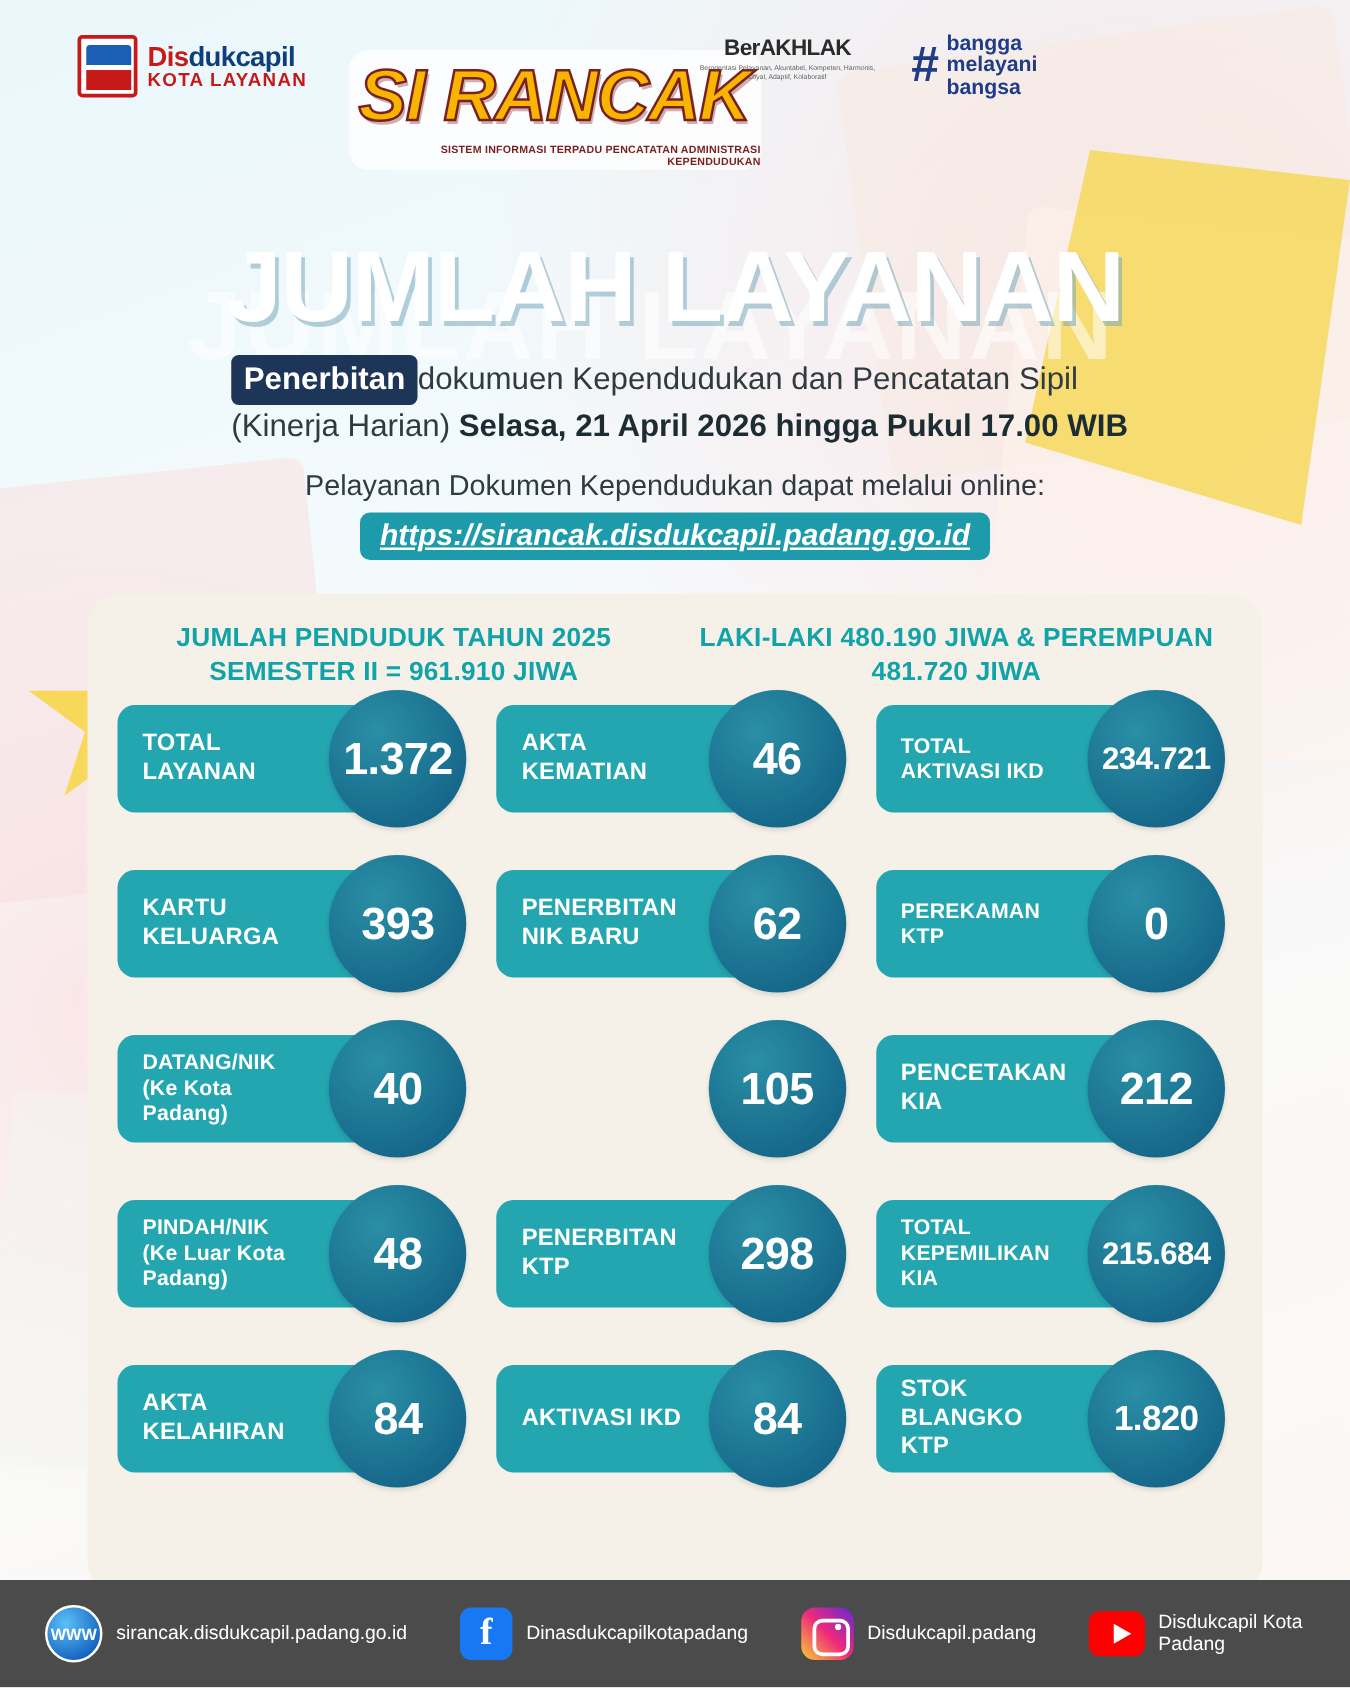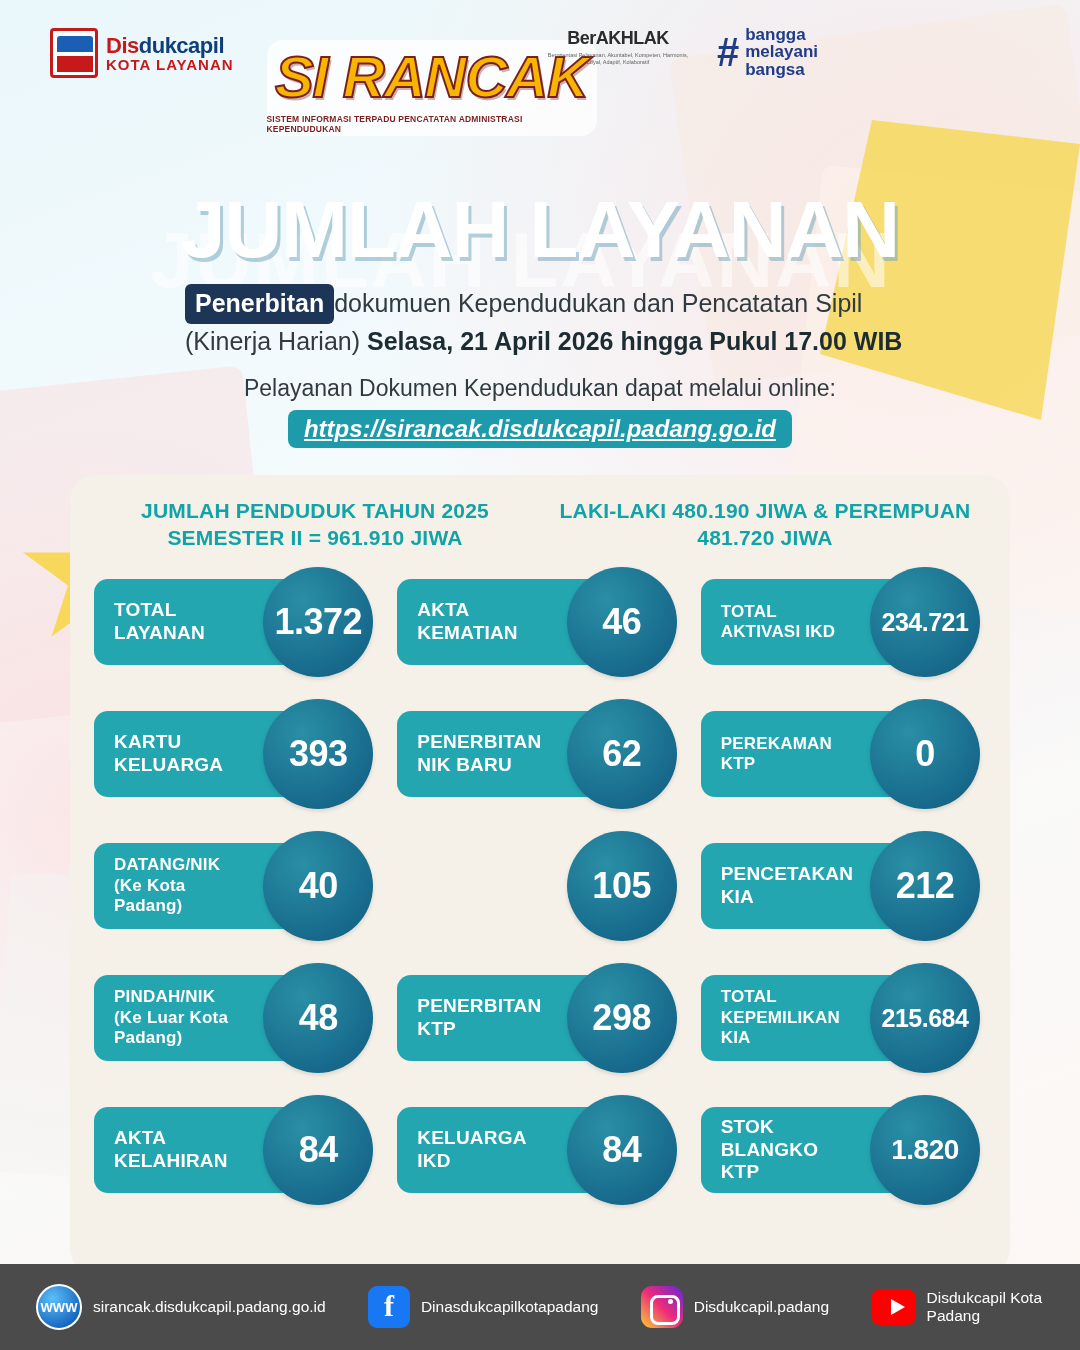--- a/index.html
+++ b/index.html
@@ -38,21 +38,21 @@
     background: #f6d64a; opacity: .9;
     clip-path: polygon(50% 0%, 61% 35%, 98% 35%, 68% 57%, 79% 91%, 50% 70%, 21% 91%, 32% 57%, 2% 35%, 39% 35%);
   }
   .bg-watermark {
     position: absolute; left: 150px; top: 215px; width: 800px;
     font-size: 78px; font-weight: bold; letter-spacing: 2px;
     color: rgba(255,255,255,0.55); white-space: nowrap;
   }
 
   
-  .header { position: absolute; left: 0; top: 0; width: 863px; height: 140px; }
+  .header { position: absolute; left: 12px; top: 0; width: 863px; height: 140px; }
 
   .logo-disdukcapil { position: absolute; left: 50px; top: 28px; display: flex; align-items: center; gap: 8px; }
   .logo-mark {
     width: 48px; height: 50px; border: 3px solid #c61a1a; border-radius: 4px;
     background: #ffffff; position: relative; overflow: hidden;
   }
   .logo-mark:before {
     content: ""; position: absolute; left: 4px; top: 5px; width: 36px; height: 16px;
     background: #1a5fb4; border-radius: 3px 3px 0 0;
   }
@@ -72,21 +72,21 @@
     align-items: center; justify-content: center;
   }
   .sirancak-title {
     font-size: 58px; font-weight: bold; font-style: italic; letter-spacing: -1px;
     color: #f7b500;
     -webkit-text-stroke: 2px #7a1f1f;
     text-shadow: 2px 3px 0 rgba(122,31,31,0.35);
   }
   .sirancak-sub {
     font-size: 8.5px; font-weight: bold; letter-spacing: 0.2px; color: #7a1f1f;
-    margin-top: 4px; text-align: left;
+    margin-top: 4px; text-align: right;
   }
 
   .logo-berakhlak { position: absolute; right: 170px; top: 28px; text-align: center; width: 150px; }
   .logo-berakhlak .ba-main { font-size: 18px; font-weight: bold; color: #2b2b2b; letter-spacing: -0.5px; }
   .logo-berakhlak .ba-sub { font-size: 5.5px; color: #5f5f5f; line-height: 1.35; margin-top: 3px; }
 
   .logo-bangga { position: absolute; right: 45px; top: 26px; display: flex; align-items: center; gap: 6px; }
   .hash { font-size: 40px; font-weight: bold; color: #1f3c88; line-height: 1; }
   .bangga-text { line-height: 1.02; }
   .bangga-text div { font-size: 17px; font-weight: bold; color: #1f3c88; }
@@ -123,21 +123,21 @@
   }
   .panel-heads {
     display: flex; padding: 22px 30px 6px 30px; gap: 20px;
   }
   .panel-head {
     flex: 1; text-align: center; color: #12a3a8;
     font-size: 21px; font-weight: bold; line-height: 1.3; letter-spacing: 0.2px;
   }
 
   .grid {
-    position: absolute; left: 24px; top: 92px; width: 892px;
+    position: absolute; left: 24px; top: 77px; width: 892px;
     display: grid; grid-template-columns: repeat(3, 1fr);
     column-gap: 18px; row-gap: 22px;
   }
   .stat {
     position: relative; height: 110px;
   }
   .stat-bar {
     position: absolute; left: 0; top: 12px; width: 232px; height: 86px;
     background: #23a6b0; border-radius: 14px;
     display: flex; align-items: center;
@@ -375,21 +375,21 @@
         <div class="stat-bar">
           <span class="stat-label">AKTA KELAHIRAN</span>
         </div>
         <div class="stat-circle">
           <span class="stat-value">84</span>
         </div>
       </div>
 
       <div class="stat">
         <div class="stat-bar">
-          <span class="stat-label">KELUARGA IKD</span>
+          <span class="stat-label">AKTIVASI IKD</span>
         </div>
         <div class="stat-circle">
           <span class="stat-value">84</span>
         </div>
       </div>
 
       <div class="stat">
         <div class="stat-bar">
           <span class="stat-label">STOK BLANGKO KTP</span>
         </div>

